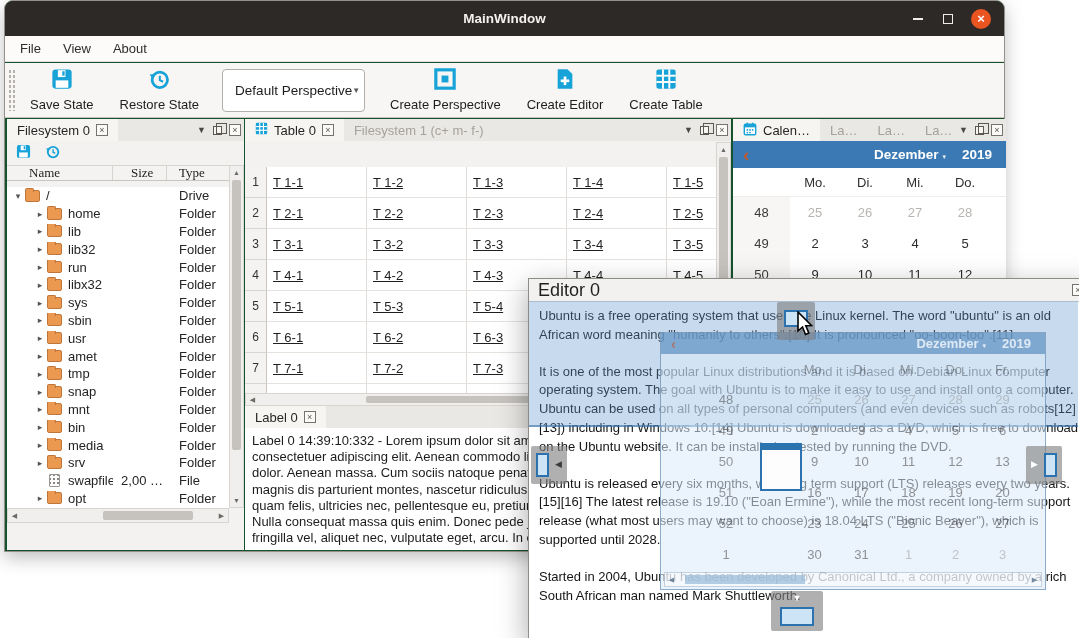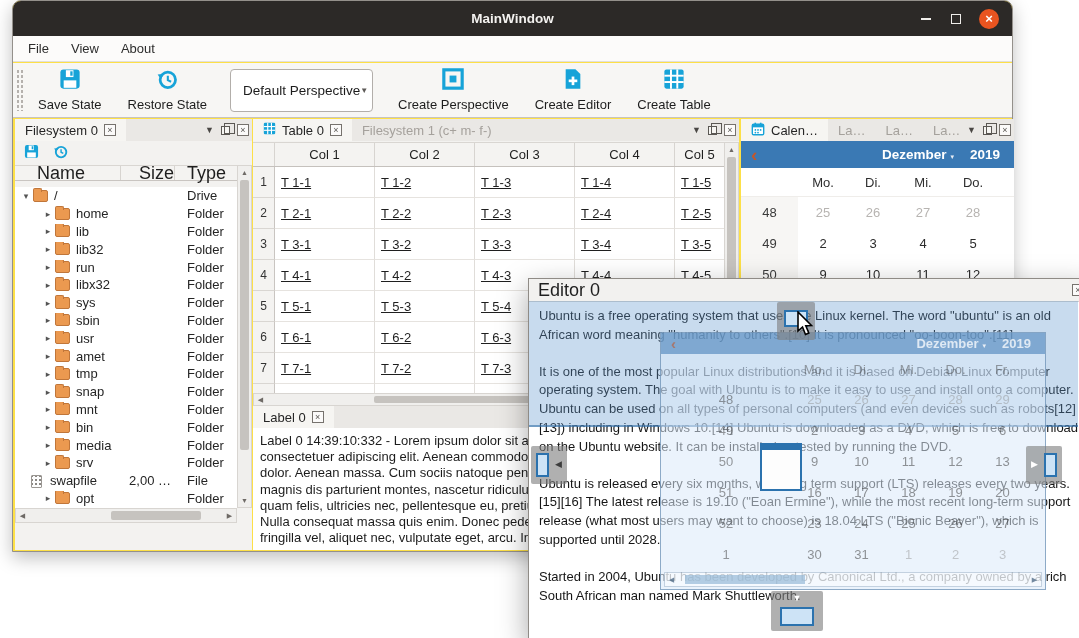--- a/index.html
+++ b/index.html
@@ -1,21 +1,21 @@
 <!DOCTYPE html>
 <html><head>
 <meta charset="utf-8">
 <style>
   * { margin:0; padding:0; box-sizing:border-box; }
   body { font-family:"Liberation Sans","DejaVu Sans",sans-serif; background:#ffffff; }
   #stage { position:relative; width:1079px; height:638px; overflow:hidden; background:#fff; }
 
   
-  #mainwin { position:absolute; left:12px; top:0; width:1001px; height:552px;
-             background:#fde047; border:1px solid #94908b; border-radius:9px 9px 0 0;
+  #mainwin { position:absolute; left:4px; top:0; width:1001px; height:552px;
+             background:#14532d; border:1px solid #94908b; border-radius:9px 9px 0 0;
              box-shadow:0 6px 18px rgba(0,0,0,.25); }
   #titlebar { position:absolute; left:0; top:0; right:0; height:35px; background:#2c2927;
               border-radius:8px 8px 0 0; display:flex; align-items:center; justify-content:center; }
   #titlebar .title { color:#f3f1ef; font-weight:bold; font-size:13.5px; }
   .winbtn { position:absolute; top:8px; width:20px; height:20px; display:flex; align-items:center; justify-content:center; cursor:default; }
   #win-min { right:76px; } #win-max { right:46px; } #win-close { right:13px; background:#e95420; border-radius:50%; }
   #win-min .bar { width:10px; height:2px; background:#efedea; }
   #win-max .box { width:10px; height:10px; border:1.5px solid #efedea; }
   #win-close .x { color:#fff; font-size:13px; font-weight:bold; line-height:1; margin-top:-1px; }
 
@@ -44,21 +44,21 @@
   .panel-btns { position:absolute; right:3px; top:0; height:22px; display:flex; align-items:center; gap:7px; }
   .pbtn { display:flex; align-items:center; justify-content:center; }
   .tri { font-size:9px; color:#4a4744; }
   .float-ic { position:relative; width:9px; height:9px; border:1px solid #5a5753; background:#f6f5f2; }
   .float-ic::before { content:""; position:absolute; left:2px; top:-4px; width:9px; height:9px; border:1px solid #5a5753; }
 
   
   #fspanel { left:2px; top:118px; width:237px; height:431px; }
   #fs-tools { position:absolute; left:0; top:22px; right:0; height:24px; display:flex; align-items:center; gap:14px; padding-left:9px; }
   #fs-header { position:absolute; left:0; top:46px; width:222px; height:16px; background:#f4f3f1;
-               border-top:1px solid #d9d6d2; border-bottom:1px solid #c9c5c1; display:flex; font-size:18px; color:#1e1e1e; }
+               border-top:1px solid #d9d6d2; border-bottom:1px solid #c9c5c1; display:flex; font-size:13px; color:#1e1e1e;font-family:Liberation Serif, serif; }
   #fs-header .hc { border-right:1px solid #d7d4d0; display:flex; align-items:center; }
   #fs-rows { position:absolute; left:0; top:68px; width:222px; height:321px; background:#fff; overflow:hidden; }
   .tree-row { display:flex; align-items:center; height:17.8px; font-size:13px; color:#252525; }
   .tr-name { display:flex; align-items:center; overflow:hidden; flex:0 0 106px; }
   .tr-size { flex:0 0 54px; text-align:right; padding-right:4px; font-size:13px; }
   .tr-type { flex:1; padding-left:12px; }
   .expander { flex:0 0 14px; text-align:center; font-size:9px; color:#555; }
   .fol { width:15px; height:12px; background:#eb9950; border:1px solid #c0763a; border-radius:2px; position:relative; margin-right:6px; flex:0 0 15px; }
   .fol::before { content:""; position:absolute; left:-1px; top:-3px; width:7px; height:3px; background:#eb9950; border:1px solid #c0763a; border-bottom:none; border-radius:2px 2px 0 0; }
   .fil { width:11px; height:13px; background:#fdfdfd; border:1px solid #9b9793; border-radius:1px; margin:0 8px 0 2px; flex:0 0 11px;
@@ -403,21 +403,21 @@
           <div class="tree-row">
             <div class="tr-name" style="padding-left: 26px;">
               <div class="expander">▸</div>
               <div class="fol"></div>
               <div>srv</div>
             </div>
             <div class="tr-size"></div>
             <div class="tr-type">Folder</div>
           </div>
           <div class="tree-row">
-            <div class="tr-name" style=" align-items: flex-end;">
+            <div class="tr-name" style="padding-left: 26px;">
               <div class="expander"></div>
               <div class="fil"></div>
               <div>swapfile</div>
             </div>
             <div class="tr-size">2,00 …</div>
             <div class="tr-type">File</div>
           </div>
           <div class="tree-row">
             <div class="tr-name" style="padding-left: 26px;">
               <div class="expander">▸</div>
@@ -465,28 +465,20 @@
         <span class="pbtn">
             <span class="tri">▼</span>
           </span>
         <span class="pbtn">
             <span class="float-ic"></span>
           </span>
         <span class="pbtn">
             <span class="closebox">×</span>
           </span>
       </div>
-      <div id="tbl-header">
-          <div class="hc" style="flex: 0 0 22px;"></div>
-          <div class="hc" style="flex: 0 0 100px;">Col 1</div>
-          <div class="hc" style="flex: 0 0 100px;">Col 2</div>
-          <div class="hc" style="flex: 0 0 100px;">Col 3</div>
-          <div class="hc" style="flex: 0 0 100px;">Col 4</div>
-          <div class="hc" style="flex: 1 1 0%; border-right: none;">Col 5</div>
-        </div>
       <div id="tbl-body">
           <div class="trow">
             <div class="rnum">1</div>
             <div class="tcell">T 1-1</div>
             <div class="tcell">T 1-2</div>
             <div class="tcell">T 1-3</div>
             <div class="tcell">T 1-4</div>
             <div class="tcell">T 1-5</div>
           </div>
           <div class="trow">

